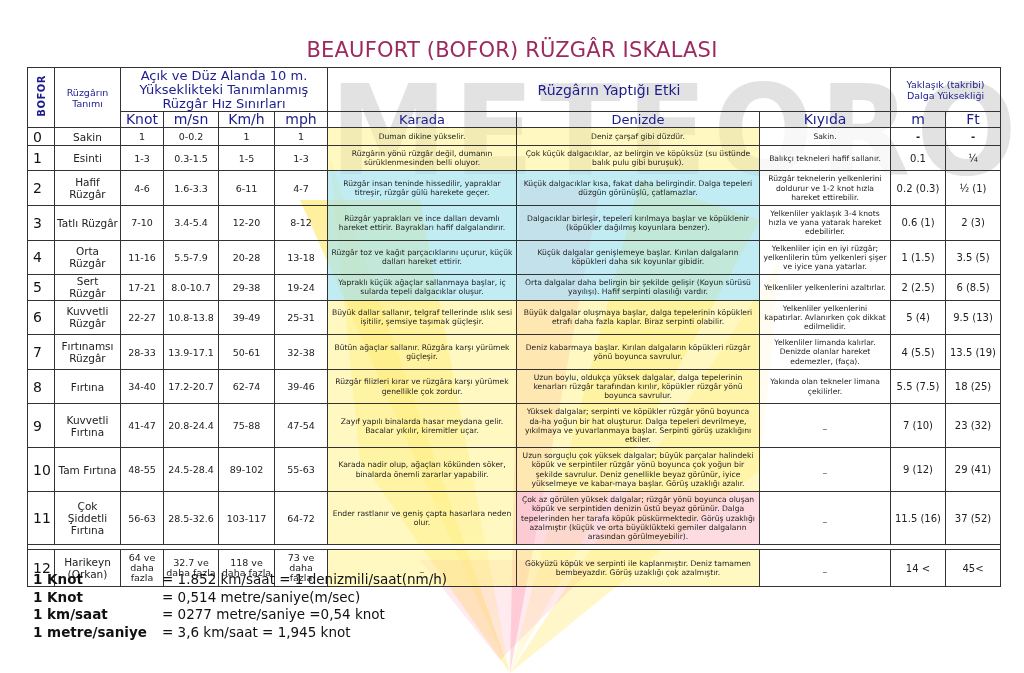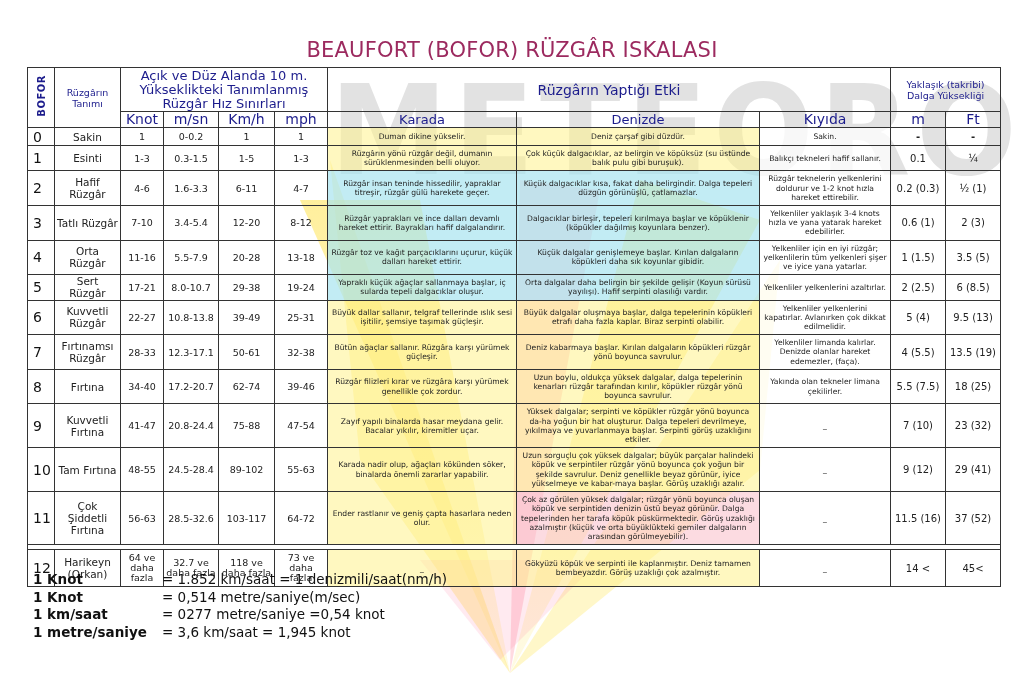--- a/index.html
+++ b/index.html
@@ -209,21 +209,21 @@
       <td class="desc c-yellow">Büyük dalgalar oluşmaya başlar, dalga tepelerinin köpükleri etrafı daha fazla kaplar. Biraz serpinti olabilir.</td>
       <td class="desc c-white">Yelkenliler yelkenlerini kapatırlar. Avlanırken çok dikkat edilmelidir.</td>
       <td class="wave">5 (4)</td>
       <td class="wave">9.5 (13)</td>
     </tr>
 
     <tr style="height:31px">
       <td class="num">7</td>
       <td class="name">Fırtınamsı Rüzgâr</td>
       <td class="val">28-33</td>
-      <td class="val">12.3-17.1</td>
+      <td class="val">13.9-17.1</td>
       <td class="val">50-61</td>
       <td class="val">32-38</td>
       <td class="desc c-yellow">Bütün ağaçlar sallanır. Rüzgâra karşı yürümek güçleşir.</td>
       <td class="desc c-yellow">Deniz kabarmaya başlar. Kırılan dalgaların köpükleri rüzgâr yönü boyunca savrulur.</td>
       <td class="desc c-white">Yelkenliler limanda kalırlar. Denizde olanlar hareket edemezler, (faça).</td>
       <td class="wave">4 (5.5)</td>
       <td class="wave">13.5 (19)</td>
     </tr>
 
     <tr style="height:31px">

